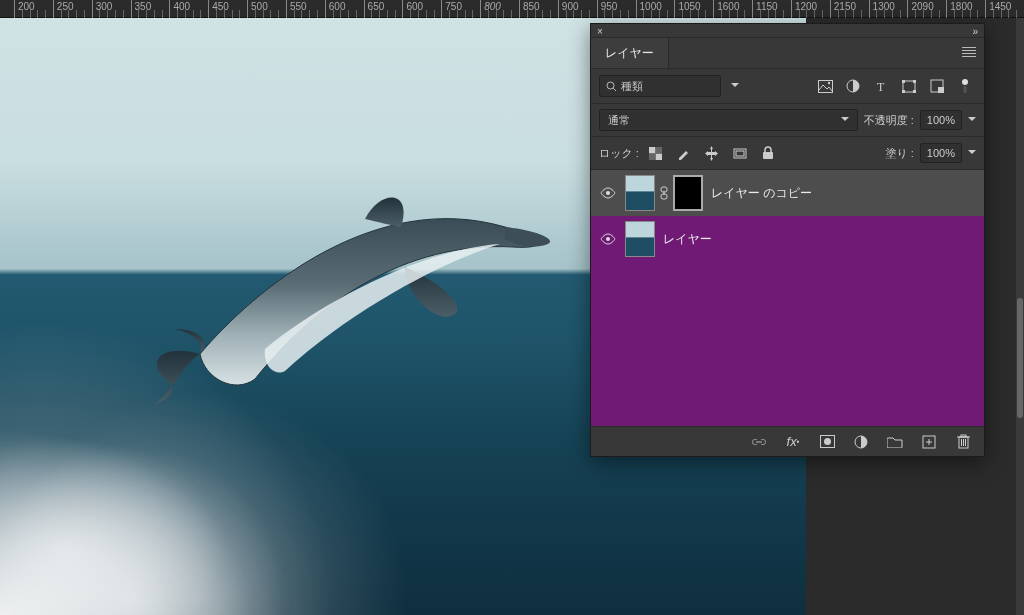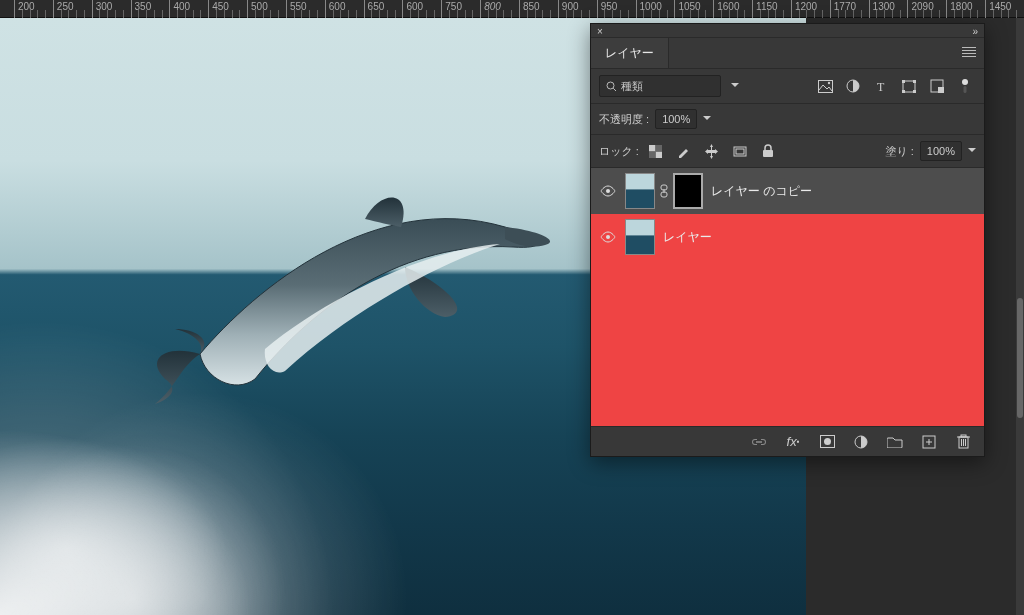--- a/index.html
+++ b/index.html
@@ -169,21 +169,21 @@
   }
   .lbl { color:#ccc; font-size:11px;}
   .val {
     background:#303030; border:1px solid #222; height:20px;
     padding:0 6px; display:flex; align-items:center;
     border-radius:2px;
     min-width:42px;
   }
   .layers {
     flex:1;
-    background:#ef4444;
+    background:#701a75;
     overflow:hidden;
   }
   .layer {
     display:flex; align-items:center;
     height:46px;
     padding:0 8px;
     gap:8px;
   }
   .layer.selected { background:#4d4d4d;}
   .eye { width:18px; display:flex; justify-content:center; }
@@ -364,21 +364,21 @@
     <div style="position: absolute; left: 775.385px; top: 10px; height: 8px; border-left: 1px solid rgb(102, 102, 102);"></div>
     <div style="position: absolute; left: 783.154px; top: 10px; height: 8px; border-left: 1px solid rgb(102, 102, 102);"></div>
     <div class="tick" style="left: 790.923px;">
       <span>1200</span>
     </div>
     <div style="position: absolute; left: 798.692px; top: 10px; height: 8px; border-left: 1px solid rgb(102, 102, 102);"></div>
     <div style="position: absolute; left: 806.462px; top: 10px; height: 8px; border-left: 1px solid rgb(102, 102, 102);"></div>
     <div style="position: absolute; left: 814.231px; top: 10px; height: 8px; border-left: 1px solid rgb(102, 102, 102);"></div>
     <div style="position: absolute; left: 822px; top: 10px; height: 8px; border-left: 1px solid rgb(102, 102, 102);"></div>
     <div class="tick" style="left: 829.769px;">
-      <span>1770</span>
+      <span>2150</span>
     </div>
     <div style="position: absolute; left: 837.538px; top: 10px; height: 8px; border-left: 1px solid rgb(102, 102, 102);"></div>
     <div style="position: absolute; left: 845.308px; top: 10px; height: 8px; border-left: 1px solid rgb(102, 102, 102);"></div>
     <div style="position: absolute; left: 853.077px; top: 10px; height: 8px; border-left: 1px solid rgb(102, 102, 102);"></div>
     <div style="position: absolute; left: 860.846px; top: 10px; height: 8px; border-left: 1px solid rgb(102, 102, 102);"></div>
     <div class="tick" style="left: 868.615px;">
       <span>1300</span>
     </div>
     <div style="position: absolute; left: 876.385px; top: 10px; height: 8px; border-left: 1px solid rgb(102, 102, 102);"></div>
     <div style="position: absolute; left: 884.154px; top: 10px; height: 8px; border-left: 1px solid rgb(102, 102, 102);"></div>
@@ -516,20 +516,24 @@
       </div>
     <div class="iconbtn">
         <svg width="10" height="16" viewBox="0 0 10 16">
           <circle cx="5" cy="4" r="3" fill="#ddd"></circle>
           <rect x="3.5" y="8" width="3" height="7" rx="1.5" fill="#555"></rect>
         </svg>
       </div>
   </div>
 
   <div class="row2">
+    <div class="blend">
+      <span>通常</span>
+      <span class="chev"></span>
+    </div>
     <span class="lbl">不透明度 :</span>
     <div class="val">
       <span>100%</span>
     </div>
     <span class="chev"></span>
   </div>
 
   <div class="row3">
     <span class="lbl">ロック :</span>
     <div class="iconbtn">

